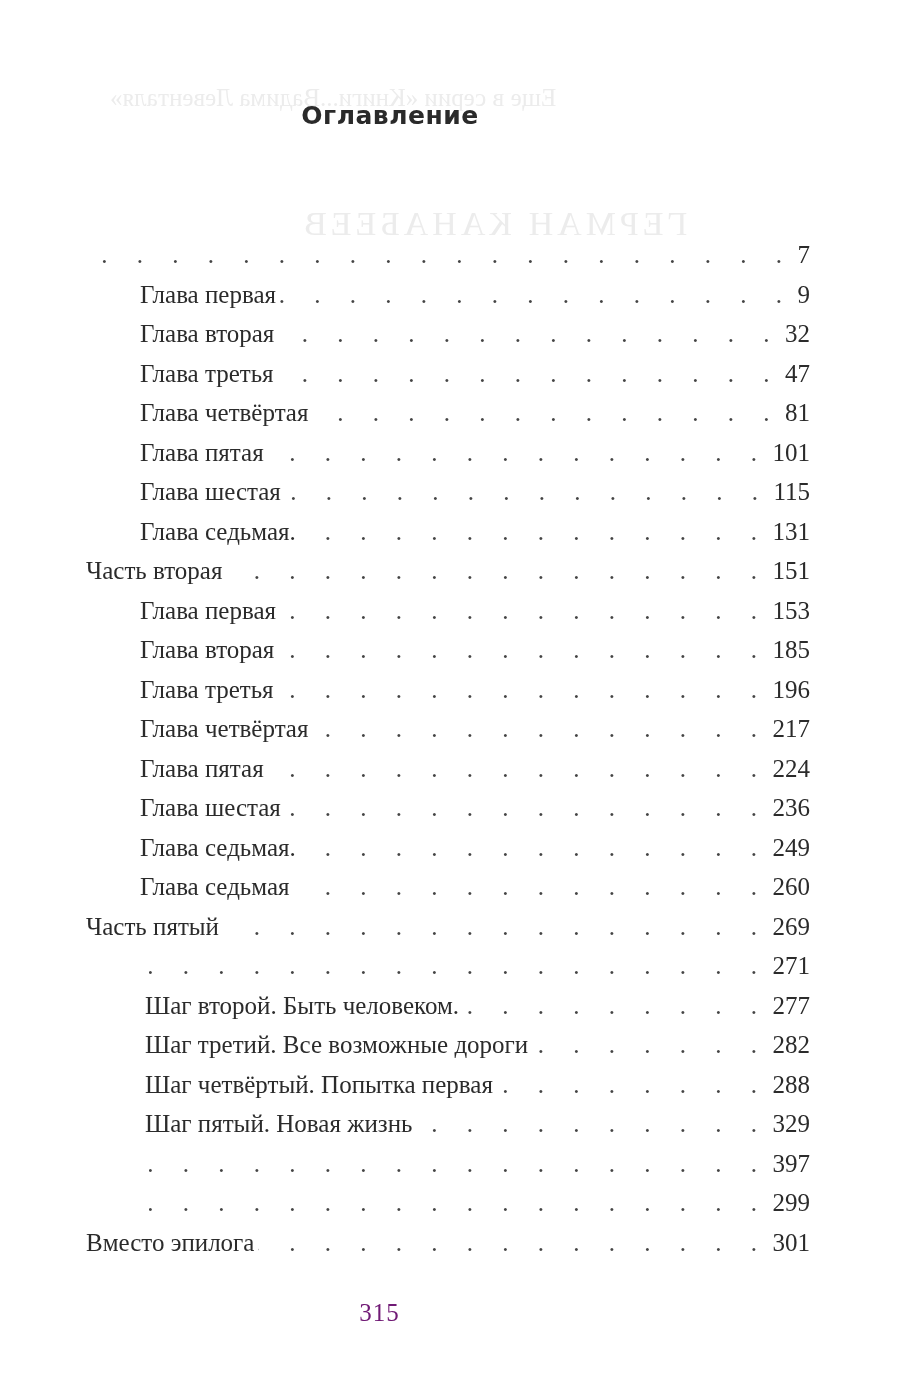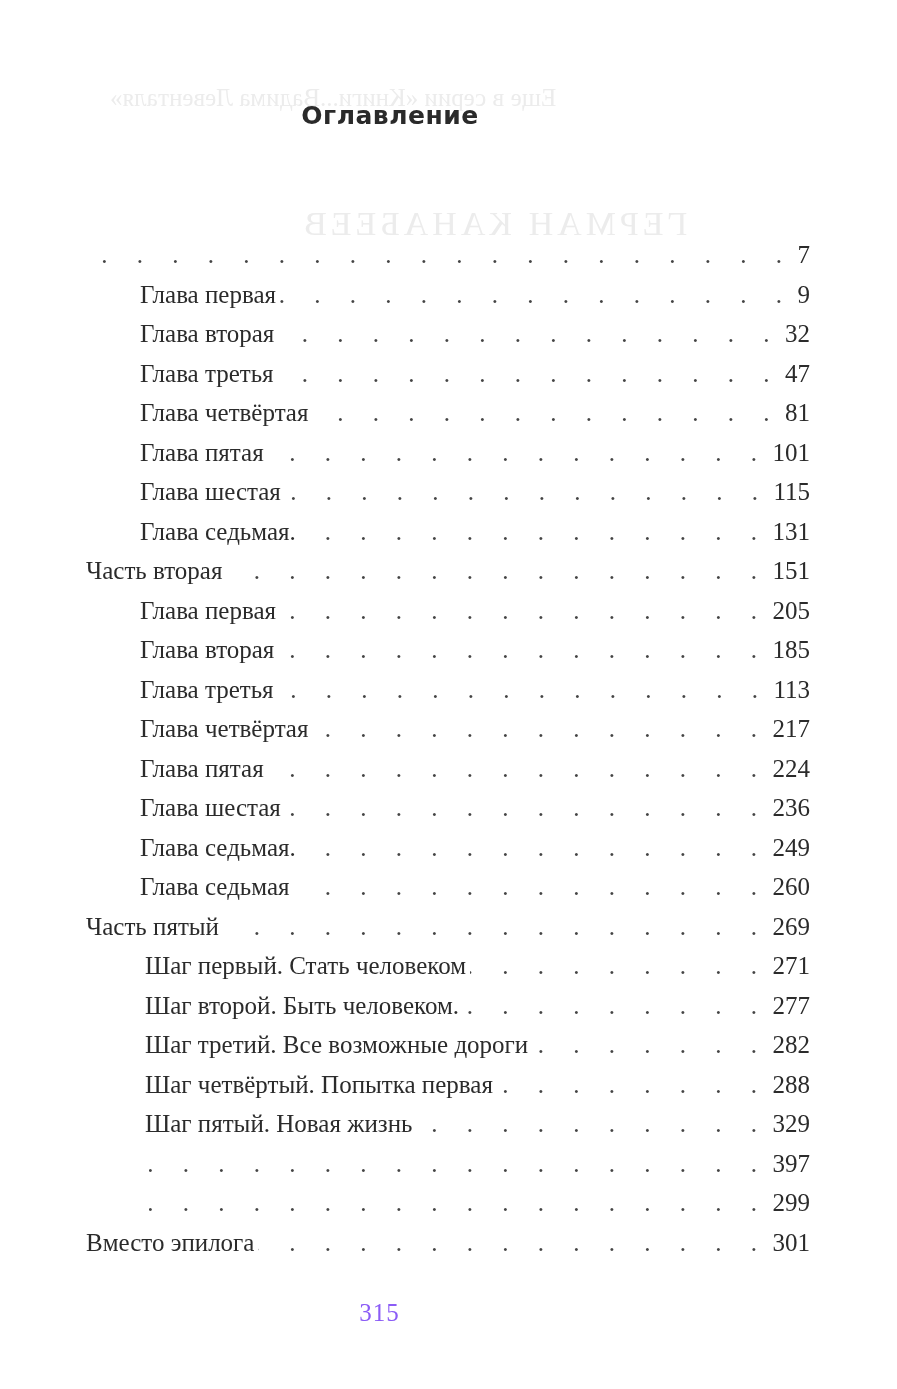--- a/index.html
+++ b/index.html
@@ -58,21 +58,21 @@
       white-space: nowrap;
       text-align: right;
     }
     .folio {
       position: absolute;
       left: 0; width: 759px;
       top: 1299px;
       text-align: center;
       font-size: 25px;
       letter-spacing: 1px;
-      color: #8b5cf6;
+      color: #701a75;
     }
   </style>
 </head>
 <body>
 
 <div class="bleed" style="left:110px; top:84px; font-size:25px; transform:scaleX(-1);">Еще в серии «Книги...Вадима Левенталя»</div>
 <div class="bleed" style="left:300px; top:205px; font-size:34px; letter-spacing:4px; transform:scaleX(-1);">ГЕРМАН КАНАБЕЕВ</div>
 
 <h1 class="title">Оглавление</h1>
 
@@ -117,31 +117,31 @@
       <span class="page">131</span>
     </div>
     <div class="row part">
       <span class="label">Часть вторая</span>
       <span class="dots">. . . . . . . . . . . . . . . . . . . . . . . . . . . . . . . . . . . . . . . . . . . . . . . . . . . . . . . . . . . .</span>
       <span class="page">151</span>
     </div>
     <div class="row chapter">
       <span class="label">Глава первая</span>
       <span class="dots">. . . . . . . . . . . . . . . . . . . . . . . . . . . . . . . . . . . . . . . . . . . . . . . . . . . . . . . . . . . .</span>
-      <span class="page">205</span>
+      <span class="page">153</span>
     </div>
     <div class="row chapter">
       <span class="label">Глава вторая</span>
       <span class="dots">. . . . . . . . . . . . . . . . . . . . . . . . . . . . . . . . . . . . . . . . . . . . . . . . . . . . . . . . . . . .</span>
       <span class="page">185</span>
     </div>
     <div class="row chapter">
       <span class="label">Глава третья</span>
       <span class="dots">. . . . . . . . . . . . . . . . . . . . . . . . . . . . . . . . . . . . . . . . . . . . . . . . . . . . . . . . . . . .</span>
-      <span class="page">113</span>
+      <span class="page">196</span>
     </div>
     <div class="row chapter">
       <span class="label">Глава четвёртая</span>
       <span class="dots">. . . . . . . . . . . . . . . . . . . . . . . . . . . . . . . . . . . . . . . . . . . . . . . . . . . . . . . . . . . .</span>
       <span class="page">217</span>
     </div>
     <div class="row chapter">
       <span class="label">Глава пятая</span>
       <span class="dots">. . . . . . . . . . . . . . . . . . . . . . . . . . . . . . . . . . . . . . . . . . . . . . . . . . . . . . . . . . . .</span>
       <span class="page">224</span>
@@ -160,21 +160,20 @@
       <span class="label">Глава седьмая</span>
       <span class="dots">. . . . . . . . . . . . . . . . . . . . . . . . . . . . . . . . . . . . . . . . . . . . . . . . . . . . . . . . . . . .</span>
       <span class="page">260</span>
     </div>
     <div class="row part">
       <span class="label">Часть пятый</span>
       <span class="dots">. . . . . . . . . . . . . . . . . . . . . . . . . . . . . . . . . . . . . . . . . . . . . . . . . . . . . . . . . . . .</span>
       <span class="page">269</span>
     </div>
     <div class="row step">
-      <span class="label">Шаг первый. Стать человеком</span>
       <span class="dots">. . . . . . . . . . . . . . . . . . . . . . . . . . . . . . . . . . . . . . . . . . . . . . . . . . . . . . . . . . . .</span>
       <span class="page">271</span>
     </div>
     <div class="row step">
       <span class="label">Шаг второй. Быть человеком.</span>
       <span class="dots">. . . . . . . . . . . . . . . . . . . . . . . . . . . . . . . . . . . . . . . . . . . . . . . . . . . . . . . . . . . .</span>
       <span class="page">277</span>
     </div>
     <div class="row step">
       <span class="label">Шаг третий. Все возможные дороги</span>

